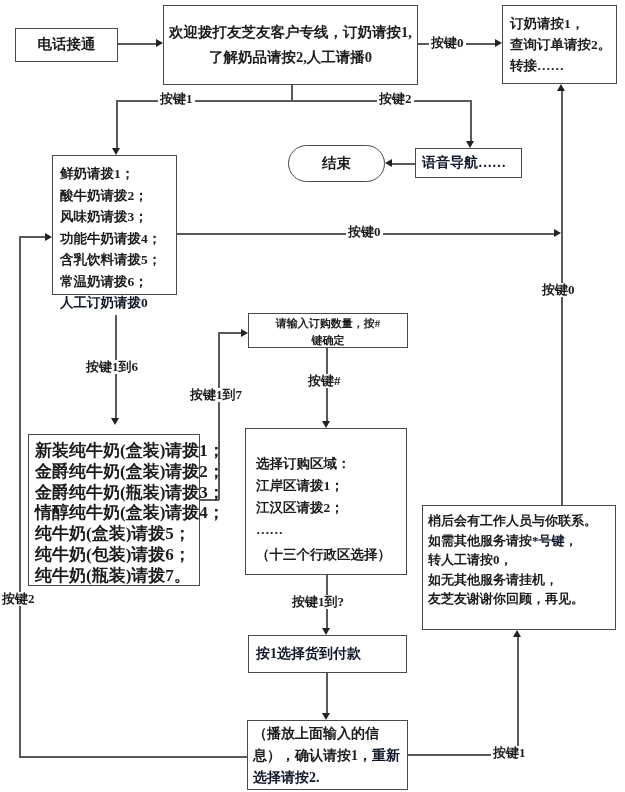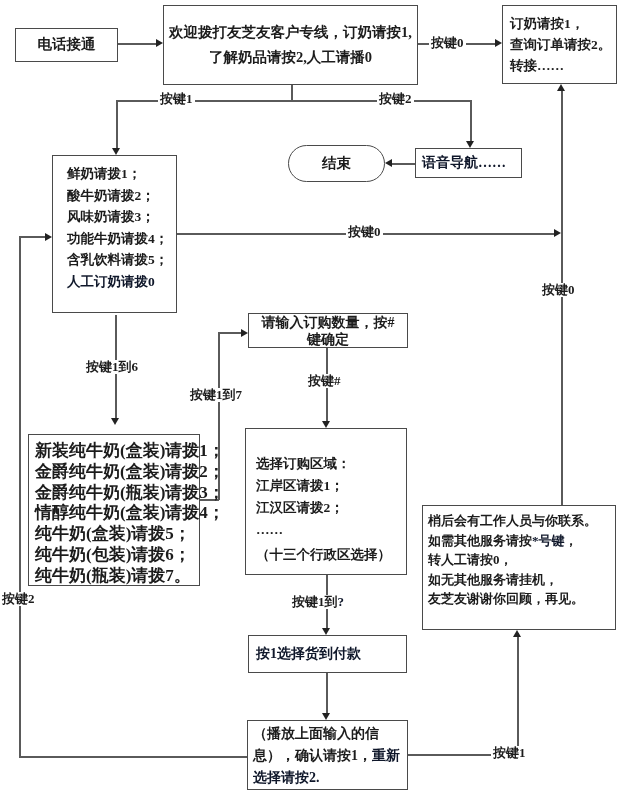--- a/index.html
+++ b/index.html
@@ -101,40 +101,41 @@
   </div>
 
   <div class="box center" style="left:288px;top:145px;width:97px;height:37px;border-radius:19px;font-size:14.5px;line-height:34px;">
     <span>结束</span>
   </div>
 
   <div class="box" style="left:415px;top:148px;width:107px;height:30px;font-size:14px;line-height:27px;padding-left:6px;">
     <span class="red">语音导航……</span>
   </div>
 
-  <div class="box" style="left:52px;top:155px;width:125px;height:158px;font-size:13.5px;line-height:21.5px;padding:7px 0 0 14px;">
+  <div class="box" style="left:52px;top:155px;width:125px;height:140px;font-size:13.5px;line-height:21.5px;padding:7px 0 0 7px;">
     <div class="ln">鲜奶请拨1；</div>
     <div class="ln">酸牛奶请拨2；</div>
     <div class="ln">风味奶请拨3；</div>
     <div class="ln">功能牛奶请拨4；</div>
     <div class="ln">含乳饮料请拨5；</div>
+    <div class="ln">常温奶请拨6；</div>
     <div class="ln red">人工订奶请拨0</div>
   </div>
 
   <div class="box" style="left:28px;top:434px;width:172px;height:152px;font-size:17px;line-height:20.8px;padding:6px 0 0 6px;">
     <div class="ln">新装纯牛奶(盒装)请拨1；</div>
     <div class="ln">金爵纯牛奶(盒装)请拨2；</div>
     <div class="ln">金爵纯牛奶(瓶装)请拨3；</div>
     <div class="ln">情醇纯牛奶(盒装)请拨4；</div>
     <div class="ln">纯牛奶(盒装)请拨5；</div>
     <div class="ln">纯牛奶(包装)请拨6；</div>
     <div class="ln">纯牛奶(瓶装)请拨7。</div>
   </div>
 
-  <div class="box center" style="left:248px;top:313px;width:160px;height:35px;font-size:14px;line-height:16.5px;padding-top:1px;">
+  <div class="box center" style="left:248px;top:313px;width:160px;height:35px;font-size:11px;line-height:16.5px;padding-top:1px;">
     <div class="ln">请输入订购数量，按#</div>
     <div class="ln">键确定</div>
   </div>
 
   <div class="box" style="left:245px;top:428px;width:162px;height:147px;font-size:13.5px;line-height:22px;padding:24px 0 0 10px;">
     <div class="ln">选择订购区域：</div>
     <div class="ln">江岸区请拨1；</div>
     <div class="ln">江汉区请拨2；</div>
     <div class="ln">……</div>
     <div class="ln" style="margin-top:3px;">（十三个行政区选择）</div>

